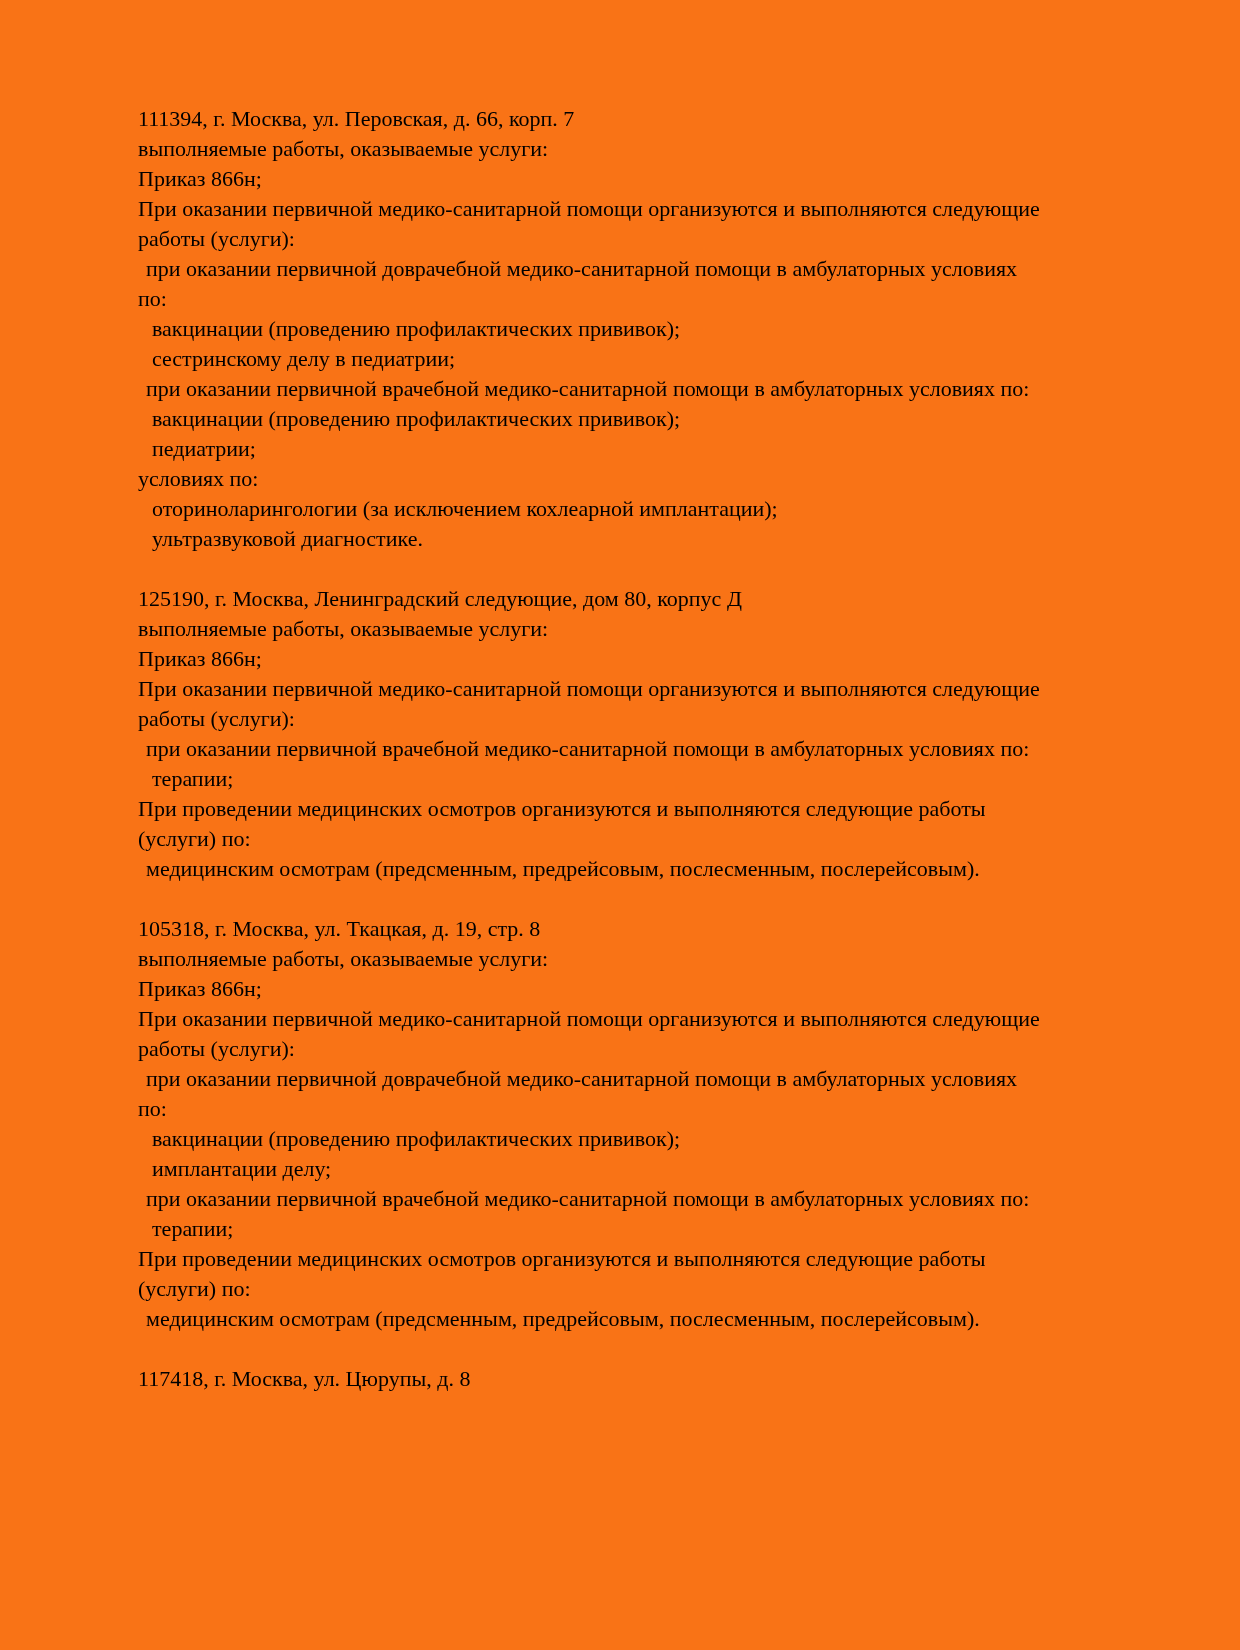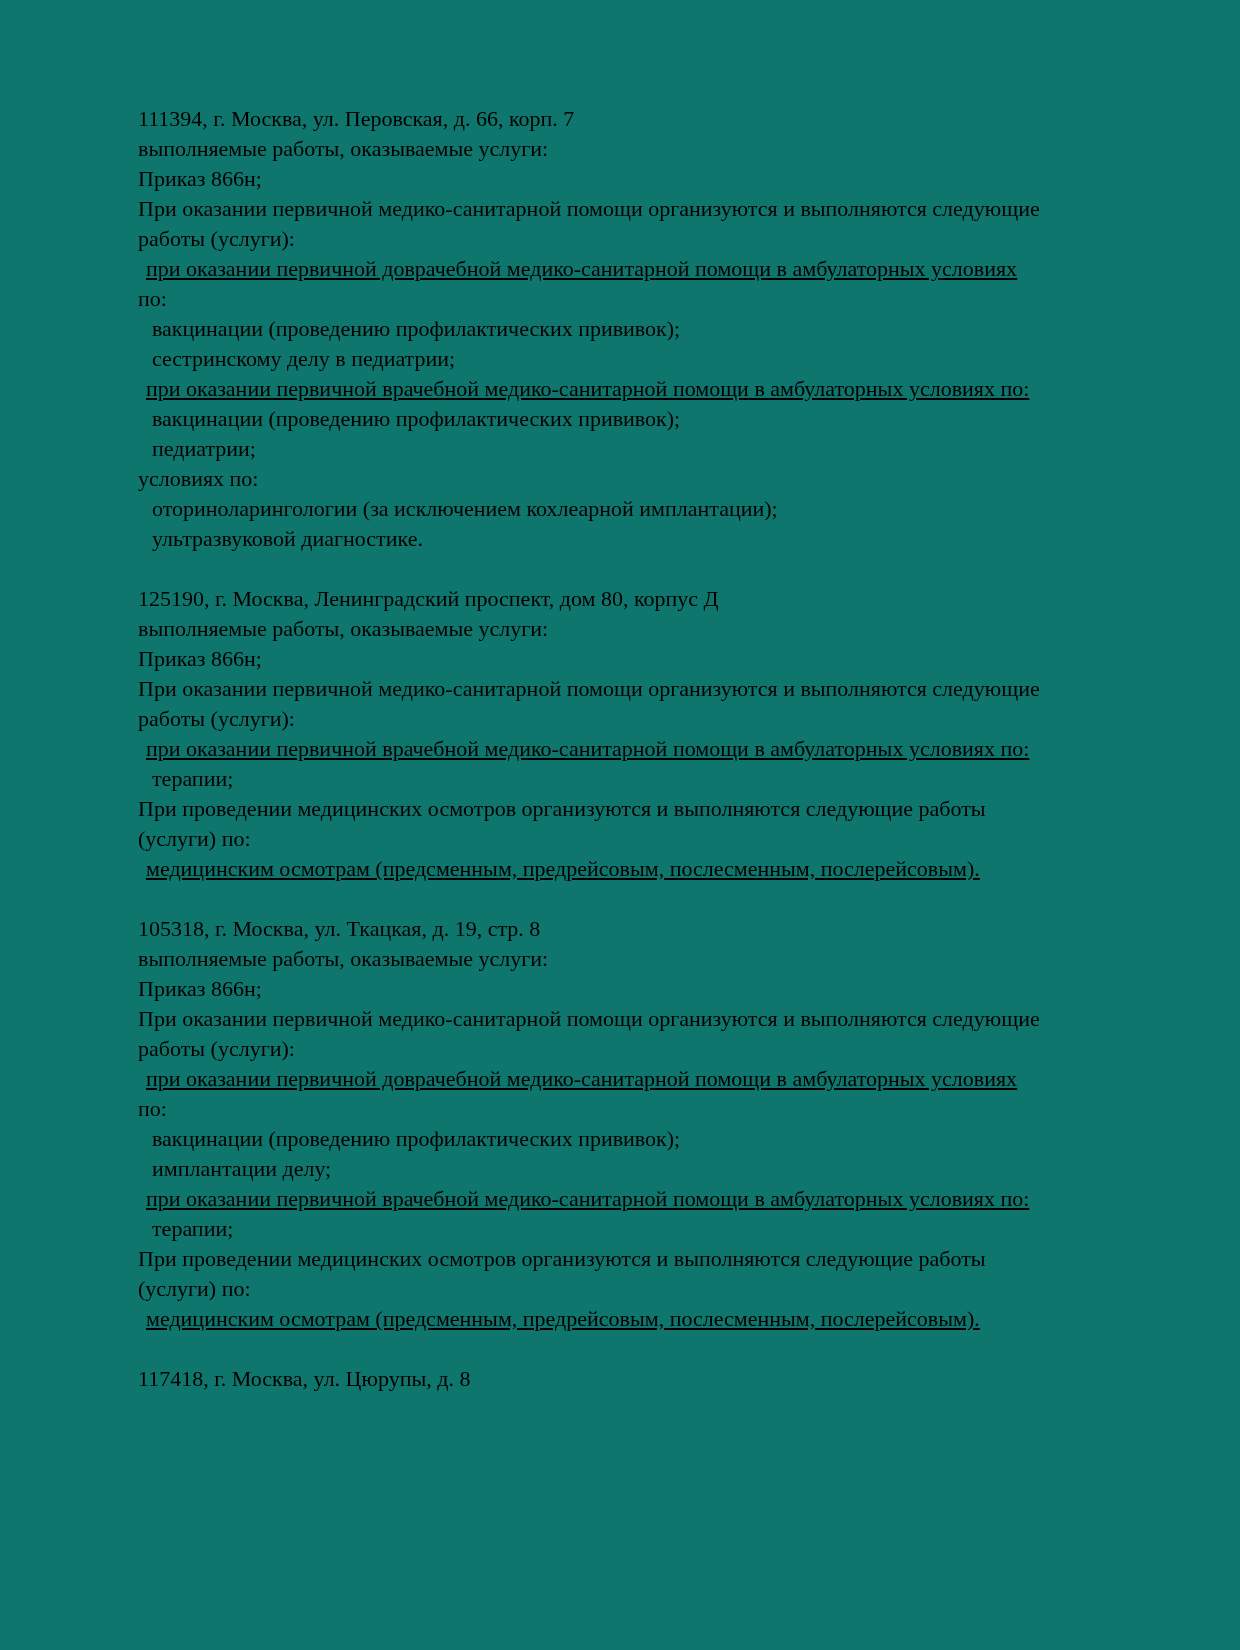--- a/index.html
+++ b/index.html
@@ -4,21 +4,21 @@
 <style>
   html, body {
     margin: 0;
     padding: 0;
     background: #ffffff;
   }
   .page {
     position: relative;
     width: 1240px;
     height: 1650px;
-    background: #0f766e;
+    background: #f97316;
     overflow: hidden;
     font-family: "Liberation Serif", "DejaVu Serif", serif;
     color: #000000;
   }
   .doc {
     position: absolute;
     top: 104px;
     left: 138px;
     right: 60px;
     font-size: 22px;
@@ -28,21 +28,21 @@
     display: block;
     margin: 0 0 30px 0;
     padding: 0;
   }
   .block:last-child { margin-bottom: 8px; }
   .line {
     white-space: pre;
     height: 30px;
   }
   .indent-0 { padding-left: 0; }
-  .indent-1 { padding-left: 8px; text-decoration: underline; }
+  .indent-1 { padding-left: 8px; }
   .indent-2 { padding-left: 14px; }
 </style>
 </head>
 <body>
 
 <div class="page">
   <div class="doc" id="doc-root">
       <section class="block">
         <div class="line indent-0">111394, г. Москва, ул. Перовская, д. 66, корп. 7</div>
         <div class="line indent-0">выполняемые работы, оказываемые услуги:</div>
@@ -54,21 +54,21 @@
         <div class="line indent-2">вакцинации (проведению профилактических прививок);</div>
         <div class="line indent-2">сестринскому делу в педиатрии;</div>
         <div class="line indent-1">при оказании первичной врачебной медико-санитарной помощи в амбулаторных условиях по:</div>
         <div class="line indent-2">вакцинации (проведению профилактических прививок);</div>
         <div class="line indent-2">педиатрии;</div>
         <div class="line indent-0">условиях по:</div>
         <div class="line indent-2">оториноларингологии (за исключением кохлеарной имплантации);</div>
         <div class="line indent-2">ультразвуковой диагностике.</div>
       </section>
       <section class="block">
-        <div class="line indent-0">125190, г. Москва, Ленинградский проспект, дом 80, корпус Д</div>
+        <div class="line indent-0">125190, г. Москва, Ленинградский следующие, дом 80, корпус Д</div>
         <div class="line indent-0">выполняемые работы, оказываемые услуги:</div>
         <div class="line indent-0">Приказ 866н;</div>
         <div class="line indent-0">При оказании первичной медико-санитарной помощи организуются и выполняются следующие</div>
         <div class="line indent-0">работы (услуги):</div>
         <div class="line indent-1">при оказании первичной врачебной медико-санитарной помощи в амбулаторных условиях по:</div>
         <div class="line indent-2">терапии;</div>
         <div class="line indent-0">При проведении медицинских осмотров организуются и выполняются следующие работы</div>
         <div class="line indent-0">(услуги) по:</div>
         <div class="line indent-1">медицинским осмотрам (предсменным, предрейсовым, послесменным, послерейсовым).</div>
       </section>

